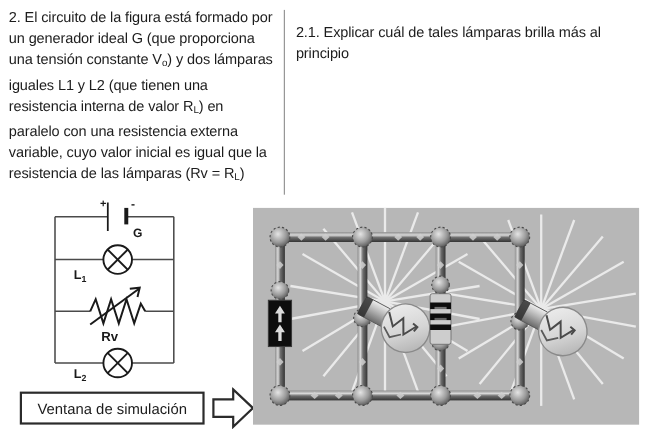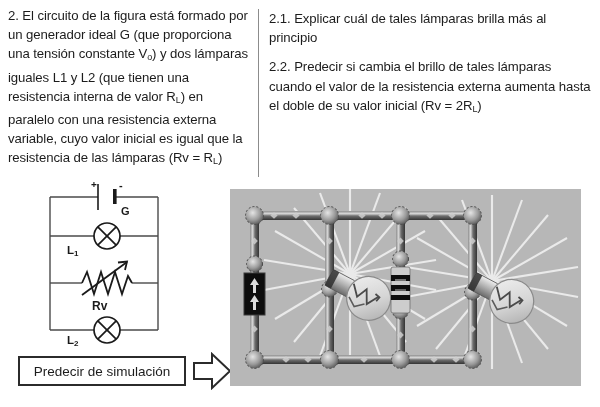--- a/index.html
+++ b/index.html
@@ -20,21 +20,21 @@
 
   
   .col {
     position: absolute;
     font-size: 13.2px;
     line-height: 19.2px;
     color: #1c1c1c;
     letter-spacing: -0.1px;
   }
   #col-left  { left: 8px;  top: 6px;  width: 244px; }
-  #col-right { left: 269px; top: 9px; width: 325px; }
+  #col-right { left: 269px; top: 20px; width: 325px; }
 
   .para { margin: 0 0 10px 0; }
   .para:last-child { margin-bottom: 0; }
   sub { font-size: 0.68em; vertical-align: -0.22em; }
 
   .col-divider {
     position: absolute;
     left: 258px;
     top: 9px;
     width: 1px;
@@ -98,23 +98,20 @@
       <span>2. El circuito de la figura está formado por un generador ideal G (que proporciona una tensión constante V</span><sub>o</sub><span>) y dos lámparas iguales L1 y L2 (que tienen una resistencia interna de valor R</span><sub>L</sub><span>) en paralelo con una resistencia externa variable, cuyo valor inicial es igual que la resistencia de las lámparas (Rv = R</span><sub>L</sub><span>)</span>
     </p>
   </div>
 
   <div class="col-divider"></div>
 
   <div id="col-right" class="col">
     <p class="para">
       <span>2.1. Explicar cuál de tales lámparas brilla más al principio</span>
     </p>
-    <p class="para">
-      <span>2.2. Predecir si cambia el brillo de tales lámparas cuando el valor de la resistencia externa aumenta hasta el doble de su valor inicial (Rv = 2R</span><sub>L</sub><span>)</span>
-    </p>
   </div>
 
   <div id="schematic">
     <svg width="205" height="165" viewBox="0 0 205 165" xmlns="http://www.w3.org/2000/svg">
       <g stroke="#4a4a4a" stroke-width="1.4" fill="none">
 
         <line x1="30" y1="15" x2="30" y2="148"></line>
         <line x1="138" y1="15" x2="138" y2="148"></line>
 
         <line x1="30" y1="15" x2="78" y2="15"></line>
@@ -157,21 +154,21 @@
       <g>
         <circle cx="87" cy="148" r="13" fill="#ffffff" stroke="#1a1a1a" stroke-width="1.7"></circle>
         <line x1="77.8" y1="138.8" x2="96.2" y2="157.2" stroke="#1a1a1a" stroke-width="1.7"></line>
         <line x1="96.2" y1="138.8" x2="77.8" y2="157.2" stroke="#1a1a1a" stroke-width="1.7"></line>
       </g>
       <text x="47" y="162" font-family="'Liberation Sans', sans-serif" font-size="11.5" font-weight="bold" fill="#1a1a1a">L<tspan font-size="8" dy="2">2</tspan></text>
     </svg>
   </div>
 
   <div id="sim-label-box">
-    <span>Predecir de simulación</span>
+    <span>Ventana de simulación</span>
   </div>
 
   <div id="sim-arrow">
     <svg width="40" height="38" viewBox="0 0 40 38" xmlns="http://www.w3.org/2000/svg">
       <polygon points="2,11 20,11 20,2 38,19 20,36 20,27 2,27" fill="#ffffff" stroke="#2b2b2b" stroke-width="2" stroke-linejoin="miter"></polygon>
     </svg>
   </div>
 
   <div id="sim-panel">
     <svg width="351" height="197" viewBox="0 0 351 197" xmlns="http://www.w3.org/2000/svg">

